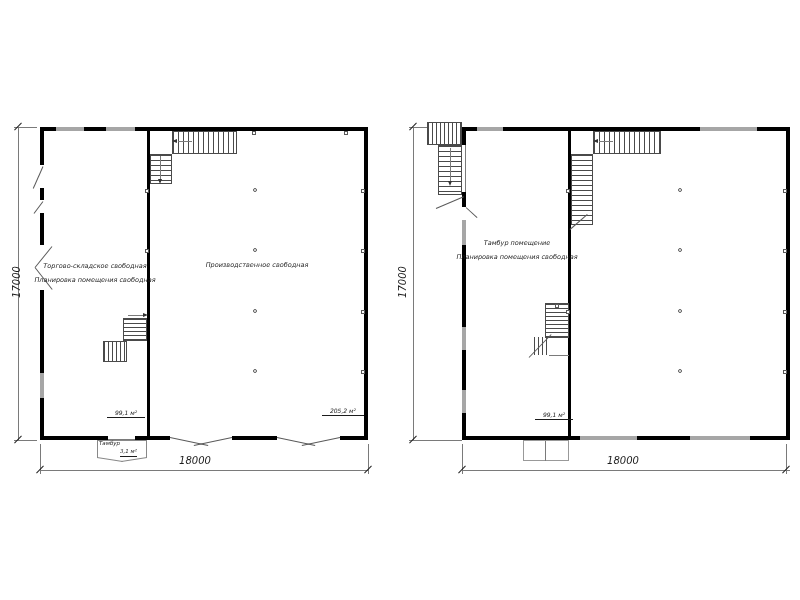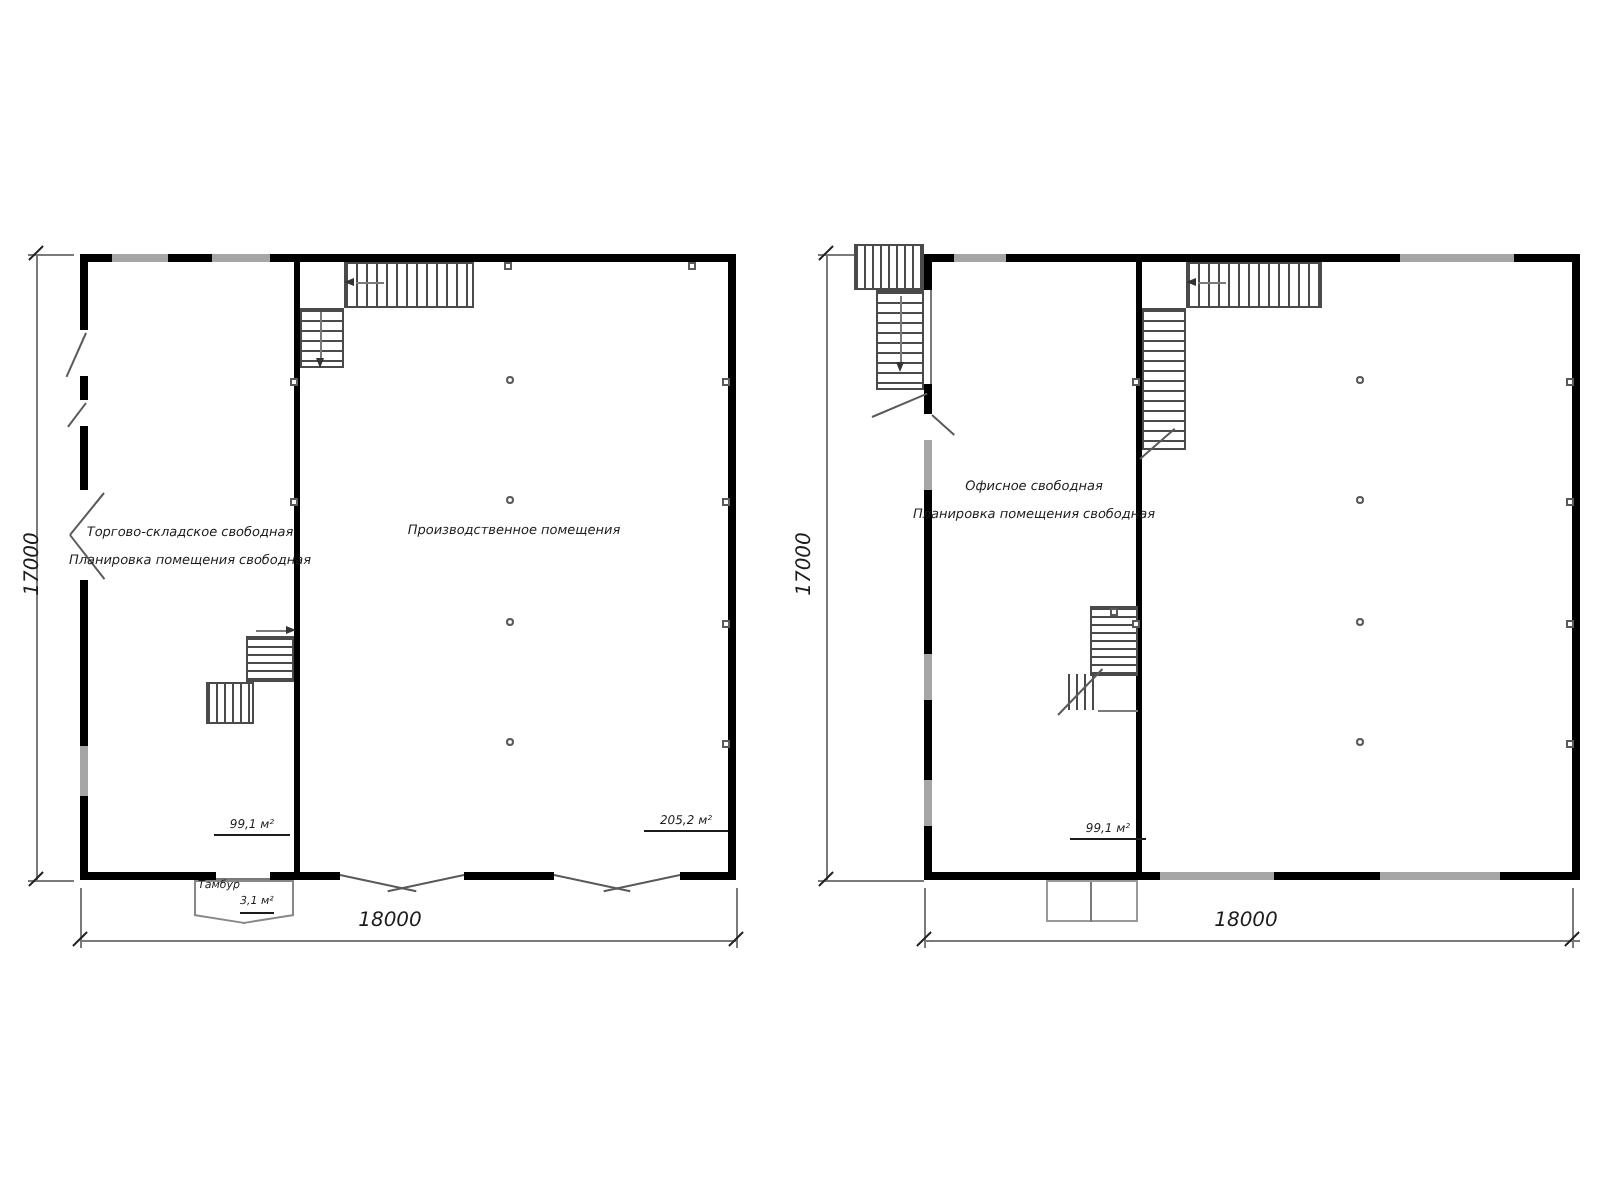--- a/index.html
+++ b/index.html
@@ -87,21 +87,21 @@
     <div class="a sq" style="left:361px;top:370px"></div>
     <div class="a sq" style="left:145px;top:189px"></div>
     <div class="a sq" style="left:145px;top:249px"></div>
     <div class="a sq" style="left:252px;top:131px"></div>
     <div class="a sq" style="left:344px;top:131px"></div>
 
     <div class="a lbl" style="left:37px;top:263px;width:116px">Торгово-складское свободная</div>
     <div class="a lbl" style="left:32px;top:277px;width:126px">Планировка помещения свободная</div>
     <div class="a area" style="left:107px;top:410px;width:38px">99,1 м²</div>
 
-    <div class="a lbl" style="left:197px;top:262px;width:120px">Производственное помещения</div>
+    <div class="a lbl" style="left:197px;top:262px;width:120px">Производственное свободная</div>
     <div class="a area" style="left:322px;top:408px;width:42px">205,2 м²</div>
 
     <div class="a box" style="left:97px;top:440px;width:50px;height:18px;border-bottom:none"></div>
     <div class="a dg" style="left:97px;top:457px;width:26px;background:#888;transform:rotate(9deg)"></div>
     <div class="a dg" style="left:147px;top:457px;width:26px;background:#888;transform:rotate(171deg)"></div>
     <div class="a tiny" style="left:99px;top:441px">Тамбур</div>
     <div class="a tiny" style="left:120px;top:449px;border-bottom:1px solid #1c1c1c;padding-bottom:1px">3,1 м²</div>
 
     <div class="a tl" style="left:14px;top:127px;width:23px;height:1px"></div>
     <div class="a tl" style="left:14px;top:440px;width:23px;height:1px"></div>
@@ -165,21 +165,21 @@
     <div class="a dot" style="left:678px;top:248px"></div>
     <div class="a dot" style="left:678px;top:309px"></div>
     <div class="a dot" style="left:678px;top:369px"></div>
     <div class="a sq" style="left:783px;top:189px"></div>
     <div class="a sq" style="left:783px;top:249px"></div>
     <div class="a sq" style="left:783px;top:310px"></div>
     <div class="a sq" style="left:783px;top:370px"></div>
     <div class="a sq" style="left:566px;top:189px"></div>
     <div class="a sq" style="left:566px;top:310px"></div>
 
-    <div class="a lbl" style="left:459px;top:240px;width:116px">Офисное свободная</div>
+    <div class="a lbl" style="left:459px;top:240px;width:116px">Тамбур помещение</div>
     <div class="a lbl" style="left:452px;top:254px;width:130px">Планировка помещения свободная</div>
     <div class="a area" style="left:535px;top:412px;width:38px">99,1 м²</div>
 
     <div class="a box" style="left:523px;top:440px;width:46px;height:21px;border-color:#999"></div>
     <div class="a tl" style="left:545px;top:441px;width:1px;height:20px"></div>
 
     <div class="a tl" style="left:409px;top:127px;width:18px;height:1px"></div>
     <div class="a tl" style="left:409px;top:440px;width:53px;height:1px"></div>
     <div class="a tl" style="left:413px;top:127px;width:1px;height:314px"></div>
     <div class="a tk" style="left:408px;top:126px"></div>

